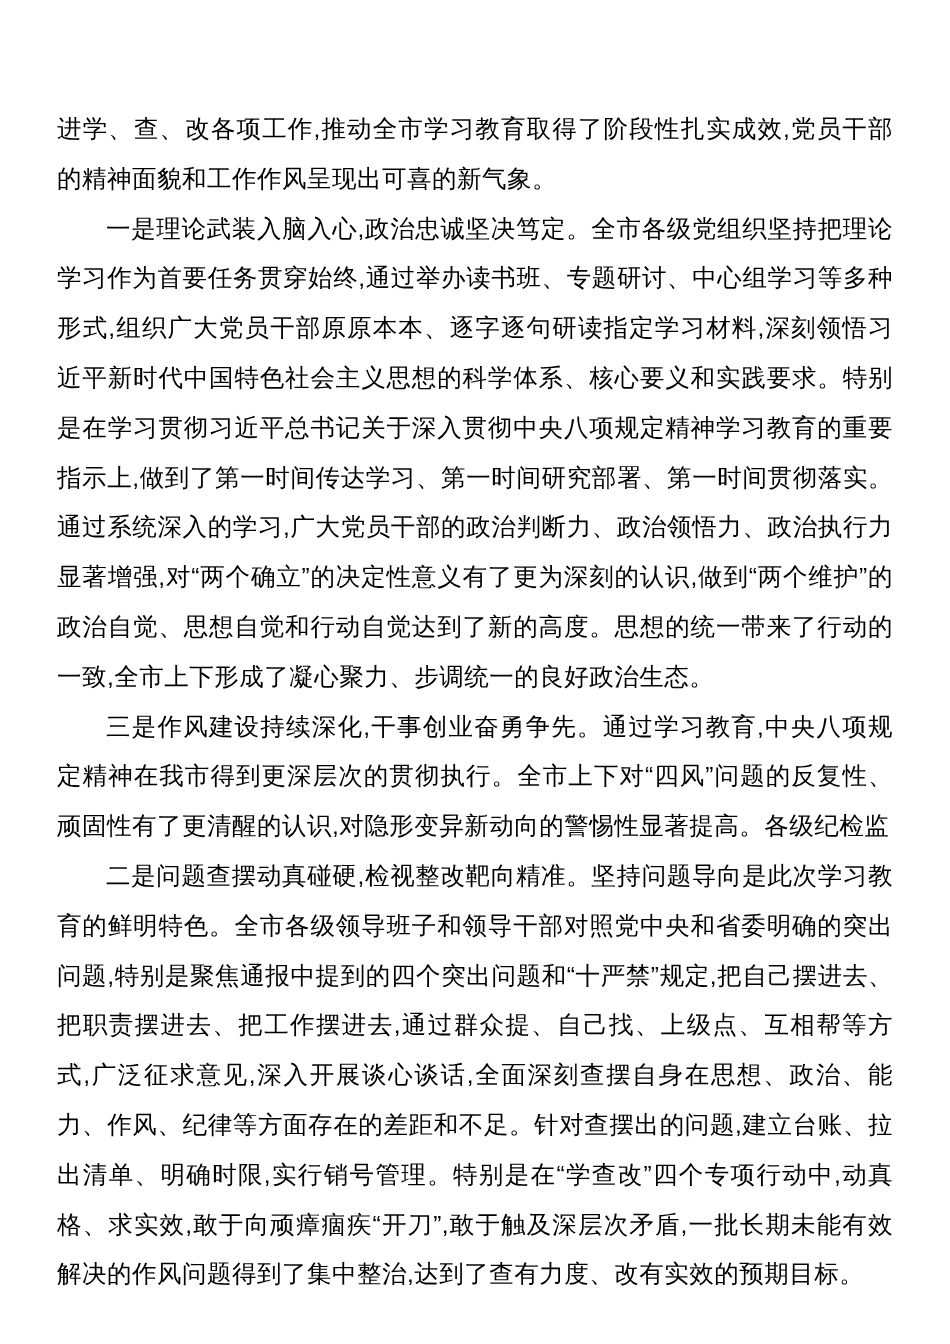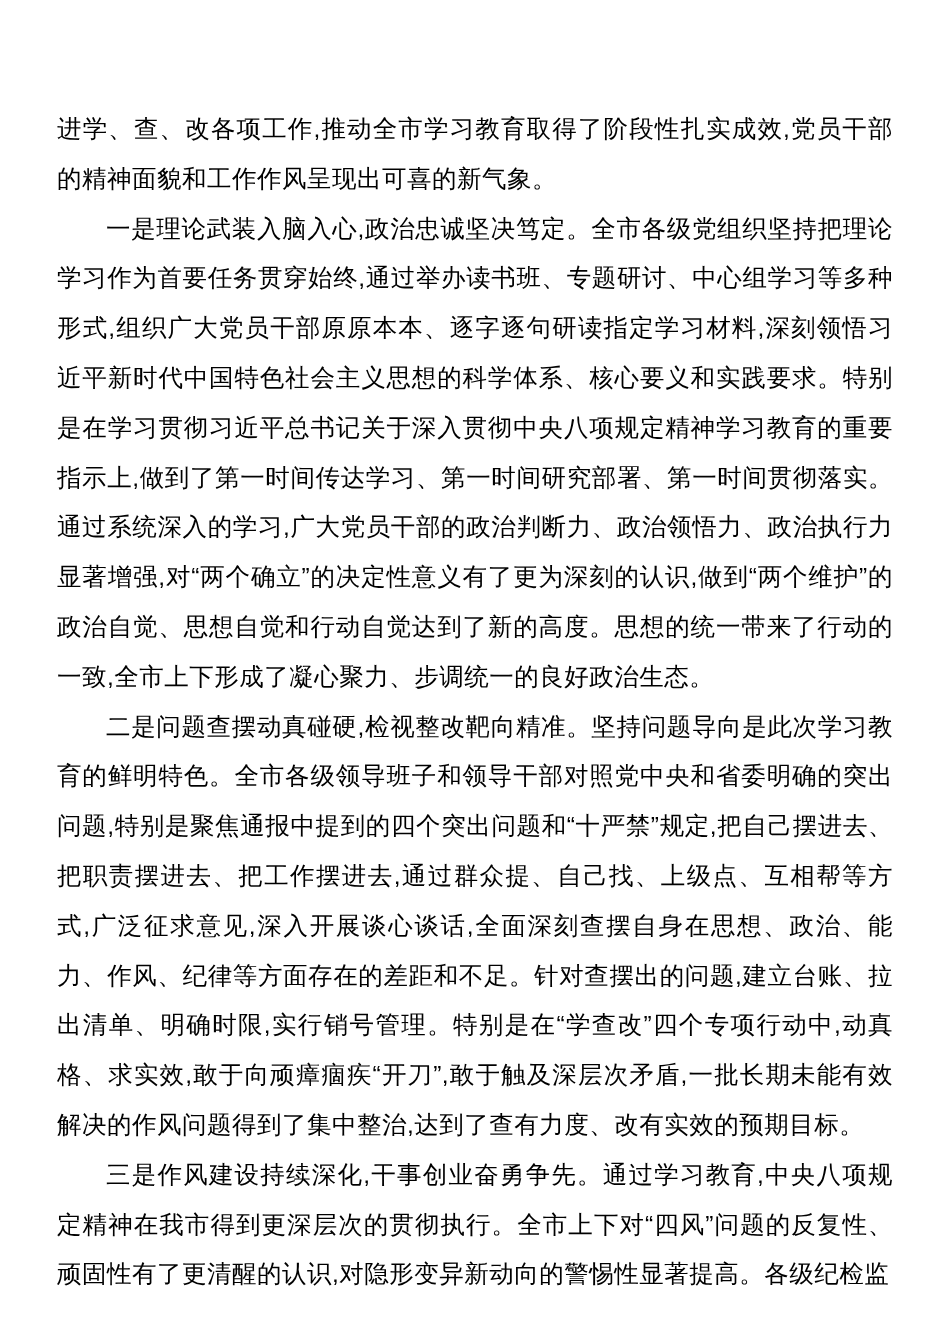--- a/index.html
+++ b/index.html
@@ -37,16 +37,16 @@
     font-weight: 400;
   }
 </style>
 </head>
 <body>
 
 <div class="page" style="background: rgb(255, 255, 255);">
   <div class="doc-body" style="color: rgb(0, 0, 0);">
       <p>进学、查、改各项工作,推动全市学习教育取得了阶段性扎实成效,党员干部的精神面貌和工作作风呈现出可喜的新气象。</p>
       <p class="indented"><strong>一是</strong>理论武装入脑入心,政治忠诚坚决笃定。全市各级党组织坚持把理论学习作为首要任务贯穿始终,通过举办读书班、专题研讨、中心组学习等多种形式,组织广大党员干部原原本本、逐字逐句研读指定学习材料,深刻领悟习近平新时代中国特色社会主义思想的科学体系、核心要义和实践要求。特别是在学习贯彻习近平总书记关于深入贯彻中央八项规定精神学习教育的重要指示上,做到了第一时间传达学习、第一时间研究部署、第一时间贯彻落实。通过系统深入的学习,广大党员干部的政治判断力、政治领悟力、政治执行力显著增强,对“两个确立”的决定性意义有了更为深刻的认识,做到“两个维护”的政治自觉、思想自觉和行动自觉达到了新的高度。思想的统一带来了行动的一致,全市上下形成了凝心聚力、步调统一的良好政治生态。</p>
+      <p class="indented"><strong>三是</strong>作风建设持续深化,干事创业奋勇争先。通过学习教育,中央八项规定精神在我市得到更深层次的贯彻执行。全市上下对“四风”问题的反复性、顽固性有了更清醒的认识,对隐形变异新动向的警惕性显著提高。各级纪检监</p>
       <p class="indented"><strong>二是</strong>问题查摆动真碰硬,检视整改靶向精准。坚持问题导向是此次学习教育的鲜明特色。全市各级领导班子和领导干部对照党中央和省委明确的突出问题,特别是聚焦通报中提到的四个突出问题和“十严禁”规定,把自己摆进去、把职责摆进去、把工作摆进去,通过群众提、自己找、上级点、互相帮等方式,广泛征求意见,深入开展谈心谈话,全面深刻查摆自身在思想、政治、能力、作风、纪律等方面存在的差距和不足。针对查摆出的问题,建立台账、拉出清单、明确时限,实行销号管理。特别是在“学查改”四个专项行动中,动真格、求实效,敢于向顽瘴痼疾“开刀”,敢于触及深层次矛盾,一批长期未能有效解决的作风问题得到了集中整治,达到了查有力度、改有实效的预期目标。</p>
-      <p class="indented"><strong>三是</strong>作风建设持续深化,干事创业奋勇争先。通过学习教育,中央八项规定精神在我市得到更深层次的贯彻执行。全市上下对“四风”问题的反复性、顽固性有了更清醒的认识,对隐形变异新动向的警惕性显著提高。各级纪检监</p>
     </div>
 </div>
 
 </body></html>

